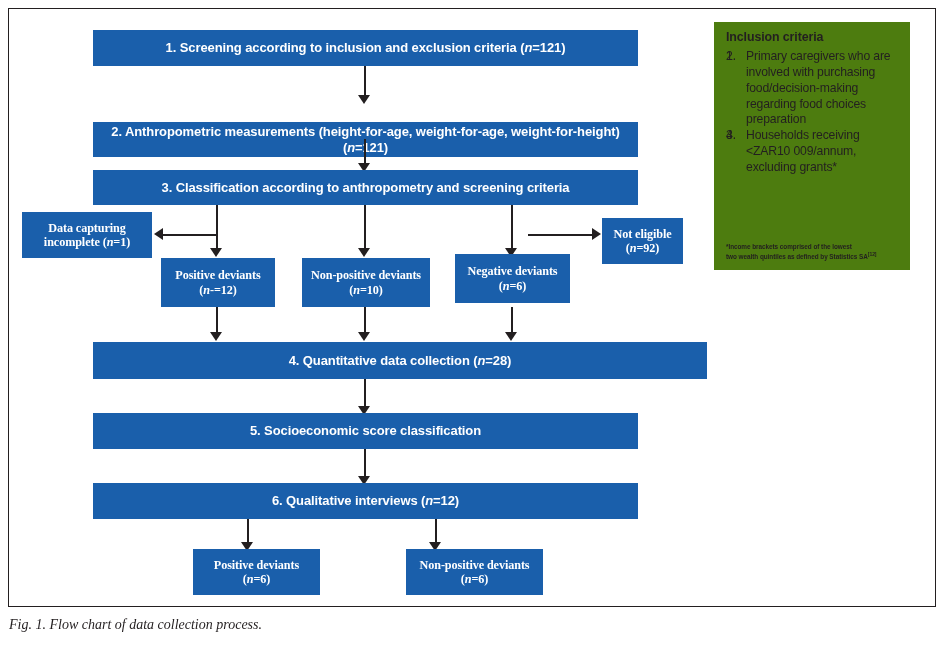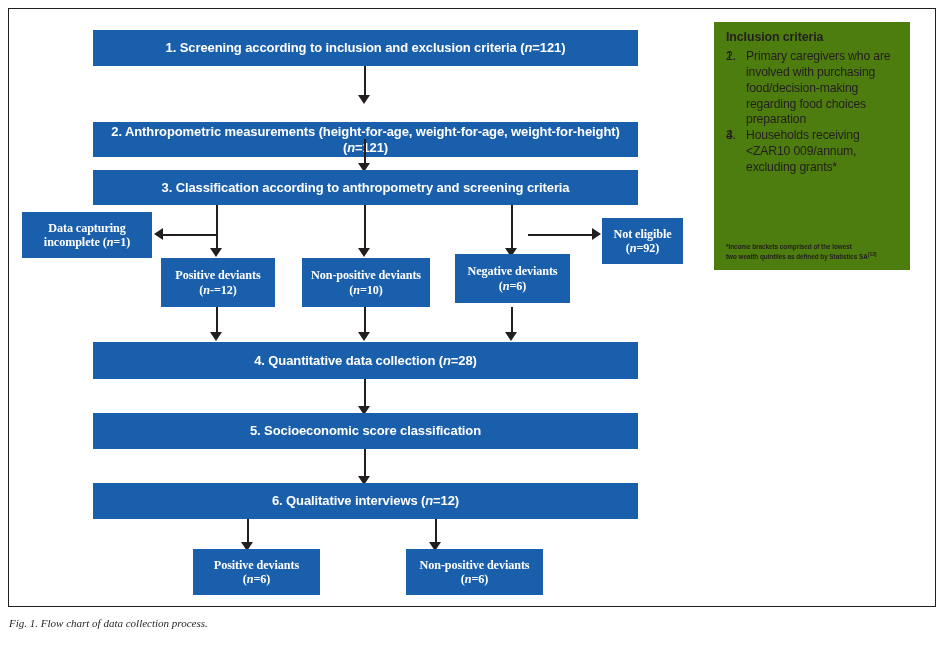--- a/index.html
+++ b/index.html
@@ -145,21 +145,21 @@
     vertical-align: super;
   }
 
   
   #figure-caption {
     position: absolute;
     left: 9px;
     top: 617px;
     font-family: "Liberation Serif", serif;
     font-style: italic;
-    font-size: 11px;
+    font-size: 14px;
     color: #231f20;
     white-space: nowrap;
   }
 </style>
 </head>
 <body>
 
 <div id="figure-root">
   <div id="figure-frame"></div>
 
@@ -221,21 +221,21 @@
 
   <div class="vline" style="left:216px; top:307px; height:27px;"></div>
   <div class="arrow-down" style="left:210px; top:332px;"></div>
 
   <div class="vline" style="left:364px; top:307px; height:27px;"></div>
   <div class="arrow-down" style="left:358px; top:332px;"></div>
 
   <div class="vline" style="left:511px; top:307px; height:27px;"></div>
   <div class="arrow-down" style="left:505px; top:332px;"></div>
 
-  <div class="pbox wide" style="left:93px; top:342px; width:545px; height:37px;align-items:center;">
+  <div class="pbox wide" style="left:93px; top:342px; width:614px; height:37px;align-items:center;">
     <span>4. Quantitative data collection (<em class="n">n</em>=28)</span>
   </div>
 
   <div class="vline" style="left:364px; top:379px; height:29px;"></div>
   <div class="arrow-down" style="left:358px; top:406px;"></div>
 
   <div class="pbox wide" style="left:93px; top:413px; width:545px; height:36px;">
     <span>5. Socioeconomic score classification</span>
   </div>
 

